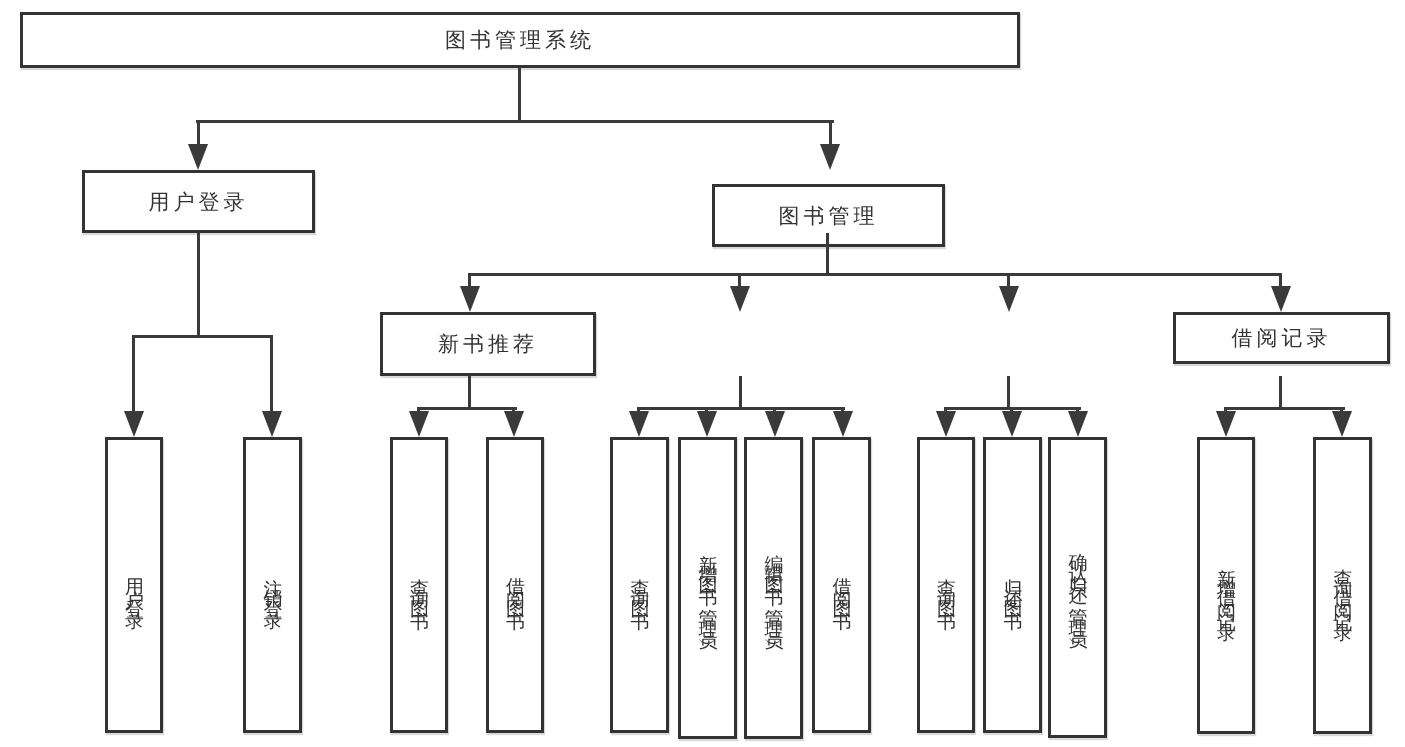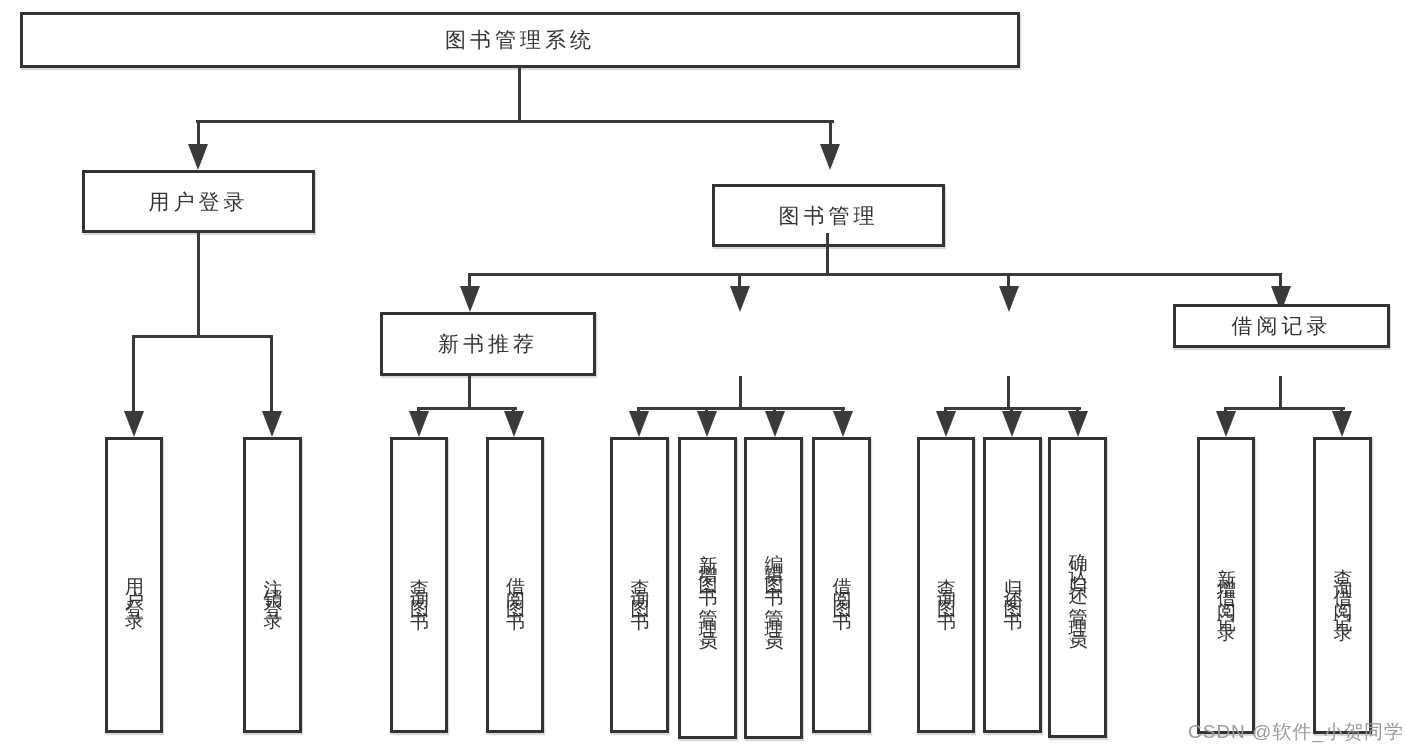--- a/index.html
+++ b/index.html
@@ -66,21 +66,21 @@
   <div class="vline" style="left:738px;top:273px;height:14px"></div>
   <div class="arrow" style="left:730px;top:286px"></div>
   <div class="vline" style="left:1007px;top:273px;height:14px"></div>
   <div class="arrow" style="left:999px;top:286px"></div>
   <div class="vline" style="left:1279px;top:273px;height:14px"></div>
   <div class="arrow" style="left:1271px;top:286px"></div>
 
   <div class="box hbox" style="left:380px;top:312px;width:216px;height:64px">
     <span>新书推荐</span>
   </div>
-  <div class="box hbox" style="left:1173px;top:304px;width:217px;height:44px">
+  <div class="box hbox" style="left:1173px;top:312px;width:217px;height:52px">
     <span>借阅记录</span>
   </div>
 
   <div class="vline" style="left:468px;top:376px;height:33px"></div>
   <div class="hline" style="left:417px;top:407px;width:100px"></div>
   <div class="vline" style="left:417px;top:407px;height:8px"></div>
   <div class="arrow" style="left:409px;top:411px"></div>
   <div class="vline" style="left:512px;top:407px;height:8px"></div>
   <div class="arrow" style="left:504px;top:411px"></div>
 
@@ -148,15 +148,14 @@
     <span class="vtext">确认归还（管理员）</span>
   </div>
 
   <div class="box" style="left:1197px;top:437px;width:58px;height:297px">
     <span class="vtext">新增借阅记录</span>
   </div>
   <div class="box" style="left:1313px;top:437px;width:59px;height:297px">
     <span class="vtext">查询借阅记录</span>
   </div>
 
-  <div class="watermark">CSDN @软件_小贺同学</div>
 
 </div>
 
 </body></html>

